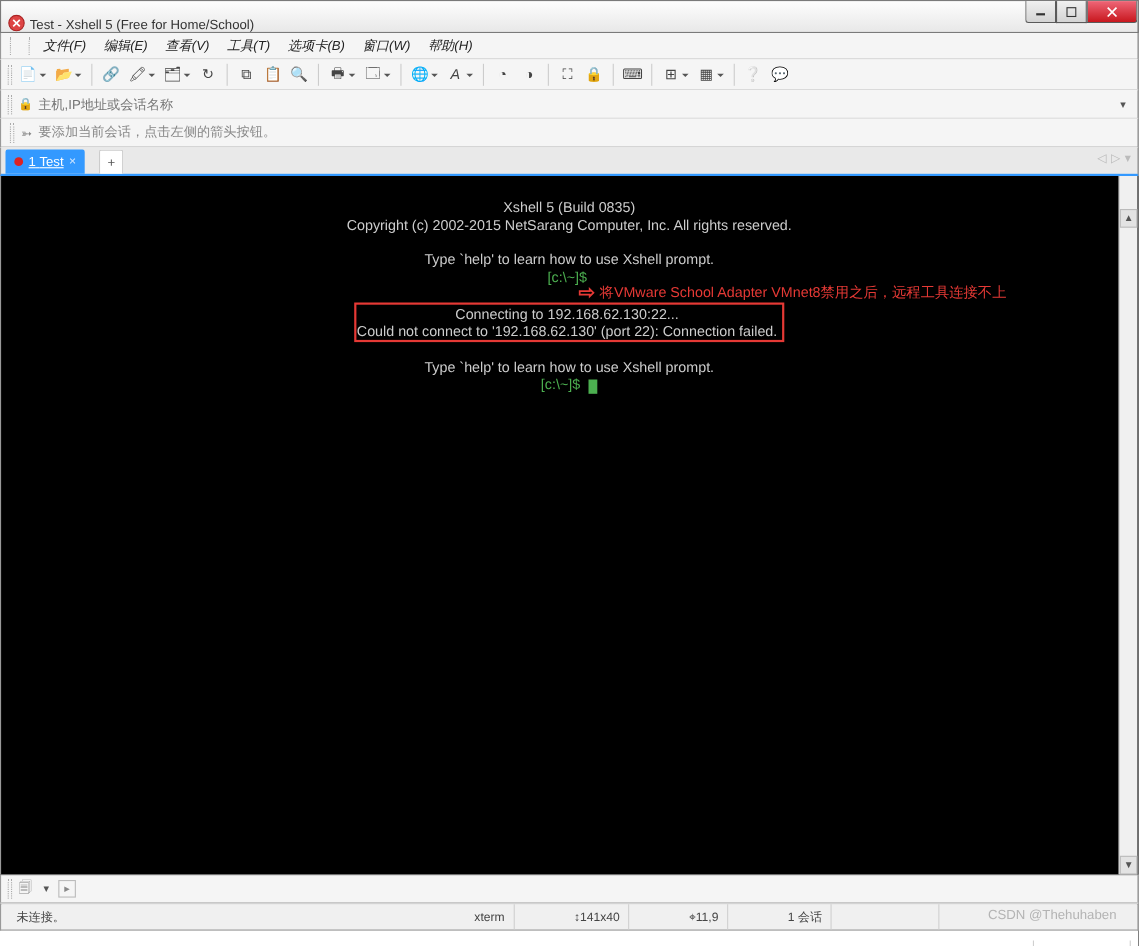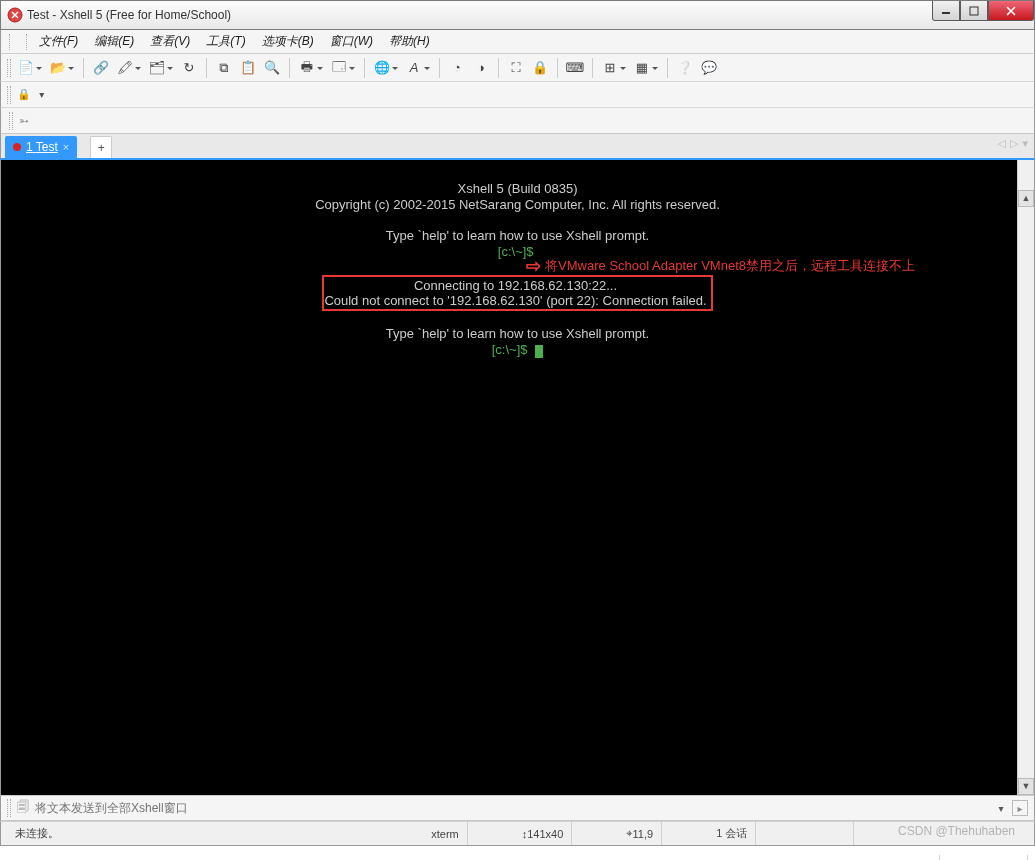--- a/index.html
+++ b/index.html
@@ -1,19 +1,19 @@
 <!DOCTYPE html>
 <html><head>
 <meta charset="utf-8">
 <style>
 * { margin:0; padding:0; box-sizing:border-box; font-family:"Microsoft YaHei","Segoe UI",Tahoma,sans-serif; }
 body { background:#fff; width:1035px; height:860px; overflow:hidden; position:relative; }
 
 
-.titlebar { height:30px; background:linear-gradient(#fdfdfd,#e8e8e8); border:1px solid #7a7a7a; display:flex; align-items:center; padding:0 4px 0 6px; position:relative;}
+.titlebar { height:30px; background:linear-gradient(#fdfdfd,#e8e8e8); border:1px solid #7a7a7a; display:flex; align-items:flex-end; padding:0 4px 0 6px; position:relative;}
 .titlebar .icon { width:16px; height:16px; display:inline-block; margin-right:4px; }
 .titlebar .title { font-size:12px; color:#333; }
 .winbtns { position:absolute; right:0; top:0; display:flex; height:20px;}
 .winbtn { width:28px; height:20px; border:1px solid #5a5a5a; border-top:none; display:flex; align-items:center; justify-content:center; font-size:11px; background:linear-gradient(#f0f0f0,#d4d4d4); cursor:default;}
 .winbtn.min{border-radius:0 0 0 3px;}
 .winbtn.close { width:46px; background:linear-gradient(#e67, #c8171e); color:#fff; border-radius:0 0 3px 0;}
 
 
 .menubar { height:24px; border-bottom:1px solid #d0d0d0; display:flex; align-items:center; padding:0 8px; font-size:12px; color:#222; background:#f5f5f5; border-left:1px solid #999;border-right:1px solid #999;}
 .menubar span { padding:0 8px; cursor:default;font-style:italic; }
@@ -148,26 +148,28 @@
   <span class="tbtn dd">⊞</span>
   <span class="tbtn dd">▦</span>
   <span class="sep"></span>
   <span class="tbtn">❔</span>
   <span class="tbtn">💬</span>
 </div>
 
 <div class="addrbar">
   <span class="grip"></span>
   <span class="lock">🔒</span>
+  <input type="text" placeholder="主机,IP地址或会话名称" style="">
   <span class="dd">▾</span>
 </div>
 
 <div class="hintbar">
   <span class="grip"></span>
   <span class="ic">➳</span>
+  <span>要添加当前会话，点击左侧的箭头按钮。</span>
 </div>
 
 <div class="tabstrip">
   <div class="tab">
     <span class="dot"></span>
     <span class="lbl"><span>1</span> <span>Test</span></span>
     <span class="x">×</span>
   </div>
   <div class="tab add">+</div>
   <div class="tabnav">
@@ -195,21 +197,20 @@
 </div>
 <div class="scrollbar">
   <div class="btn">▲</div>
   <div class="btn dn">▼</div>
 </div>
 </div>
 
 <div class="sendbar">
   <span class="grip"></span>
   <span class="ic">🗐</span>
-  <input type="text" placeholder="将文本发送到全部Xshell窗口" style="">
   <span class="dd">▾</span>
   <span class="opt">▸</span>
 </div>
 
 <div class="statusbar">
   <div class="cell">未连接。</div>
   <div class="cell">xterm</div>
   <div class="cell">↕ <span>141x40</span></div>
   <div class="cell">⌖ <span>11,9</span></div>
   <div class="cell">1 会话</div>

